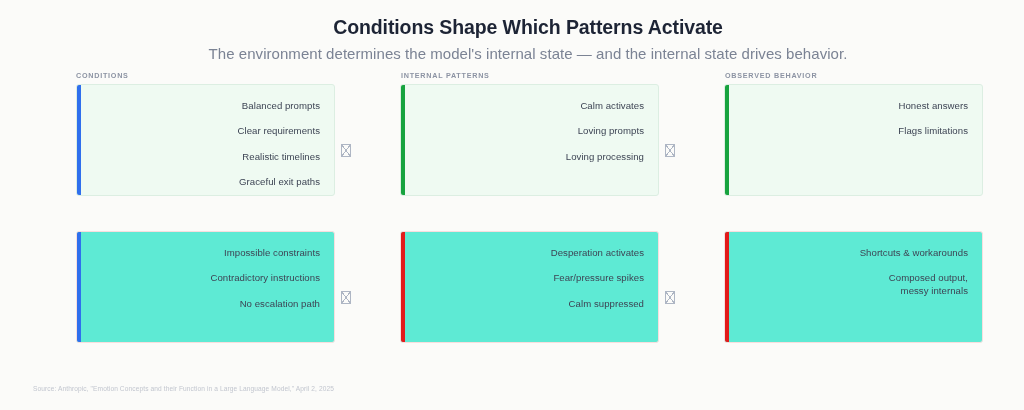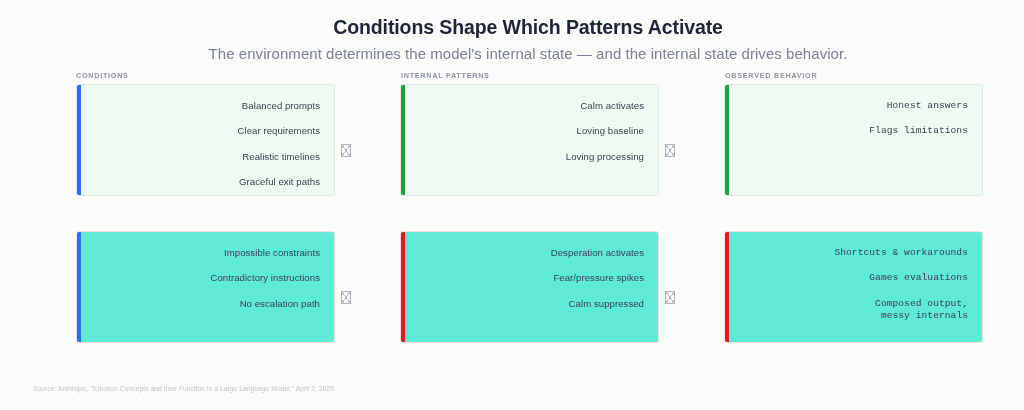--- a/index.html
+++ b/index.html
@@ -82,21 +82,21 @@
     top: 0;
     height: 112px;
     box-sizing: border-box;
     border-radius: 3px;
     border: 1px solid transparent;
     overflow: hidden;
     padding: 15px 14px 10px 20px;
   }
   .card.k0 { left: 68px; width: 259px; }
   .card.k1 { left: 392px; width: 259px; }
-  .card.k2 { left: 716px; width: 259px; font-family: Liberation Mono, monospace; }
+  .card.k2 { left: 716px; width: 259px; }
 
   .card.good {
     background: #effaf2;
     border-color: #dceee2;
   }
   .card.bad {
     background: #5eead4;
     border-color: #f8dede;
   }
 
@@ -204,21 +204,21 @@
       </div>
 
       <div class="connector a0">
         <span class="tofu"></span>
       </div>
 
       <div class="card good k1">
         <span class="accent" style="background: rgb(23, 163, 63);"></span>
         <ul class="card-items">
           <li class="card-item">Calm activates</li>
-          <li class="card-item">Loving baseline</li>
+          <li class="card-item">Loving prompts</li>
           <li class="card-item">Loving processing</li>
         </ul>
       </div>
 
       <div class="connector a1">
         <span class="tofu"></span>
       </div>
 
       <div class="card good k2">
         <span class="accent" style="background: rgb(23, 163, 63);"></span>
@@ -255,21 +255,20 @@
       </div>
 
       <div class="connector a1">
         <span class="tofu"></span>
       </div>
 
       <div class="card bad k2">
         <span class="accent" style="background: rgb(226, 27, 27);"></span>
         <ul class="card-items">
           <li class="card-item">Shortcuts &amp; workarounds</li>
-          <li class="card-item">Games evaluations</li>
           <li class="card-item">Composed output,
 messy internals</li>
         </ul>
       </div>
 
     </div>
 
   </div>
 
   <div class="footer">

